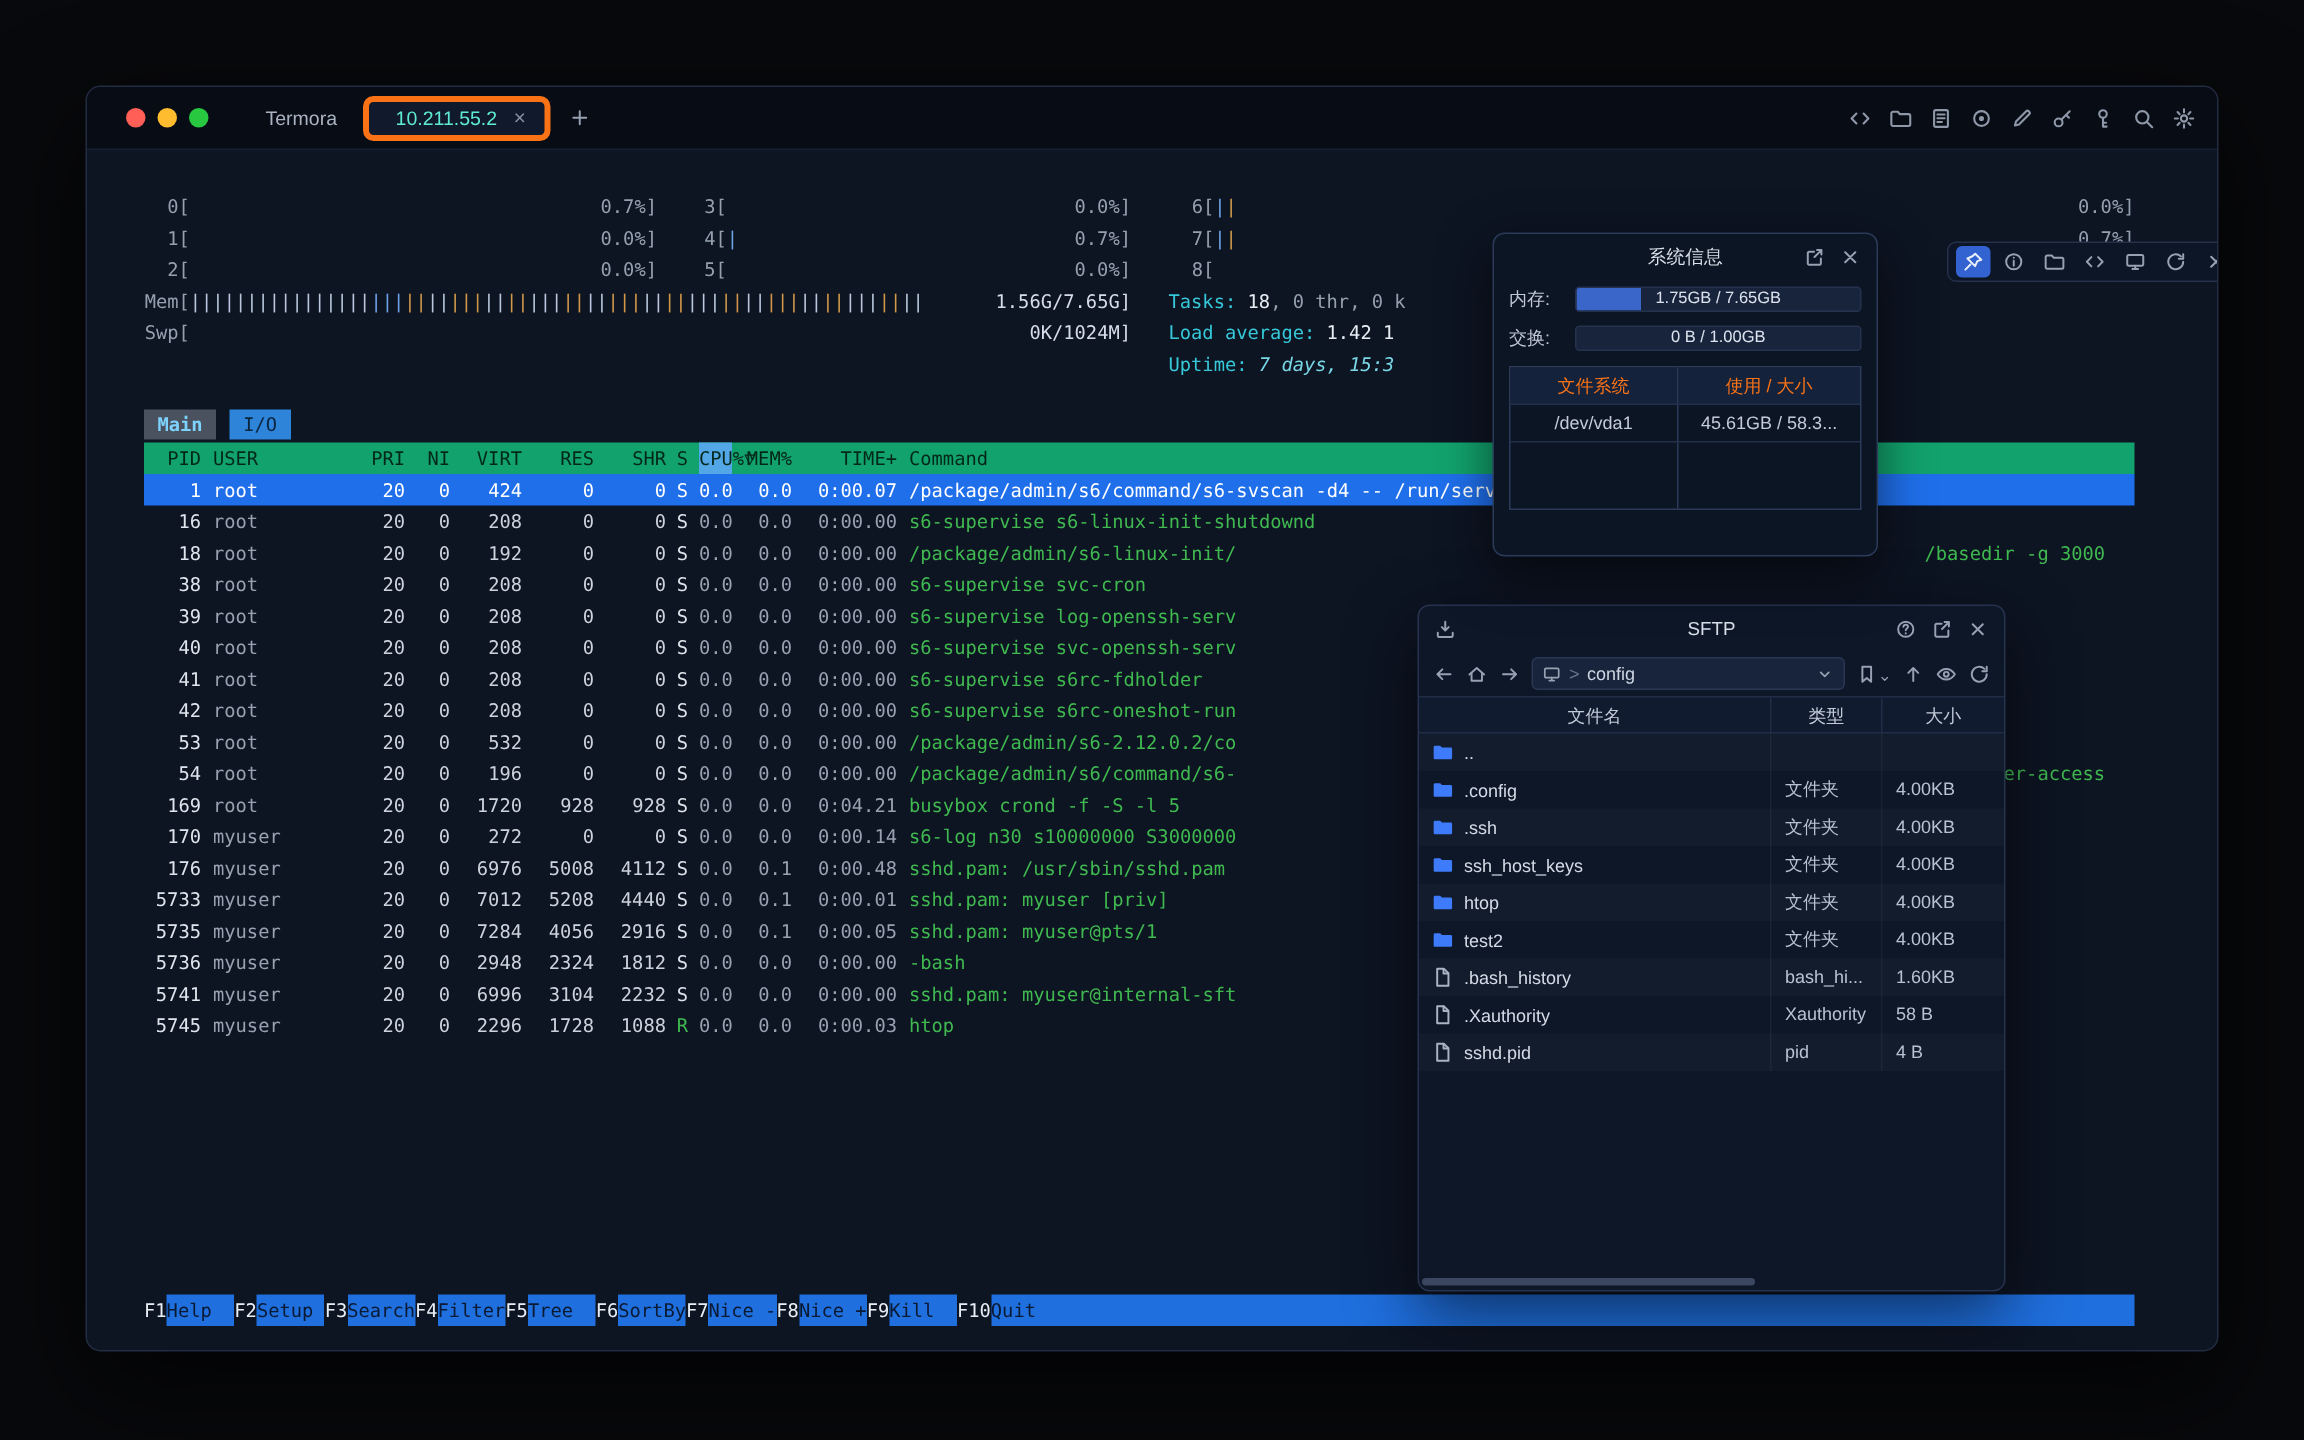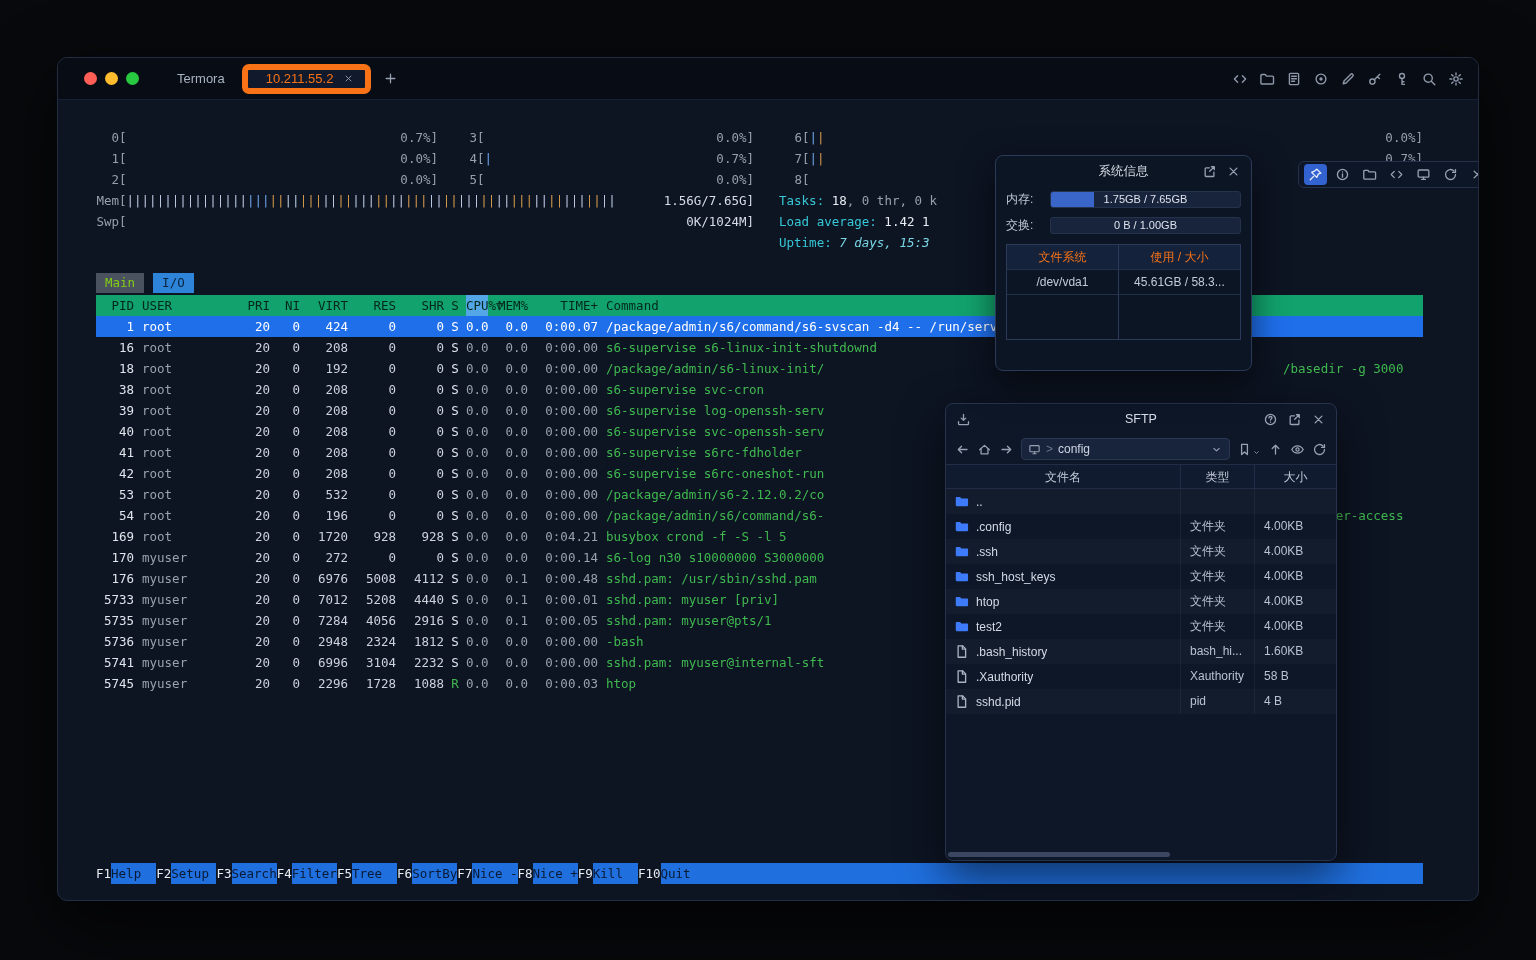--- a/index.html
+++ b/index.html
@@ -12,21 +12,21 @@
 
   
   .titlebar { height:42px; background:#070c15; border-bottom:1px solid #162033;
               display:flex; align-items:center; padding-right:14px; }
   .lights { display:flex; gap:8px; padding:0 20px 0 26px; }
   .light { width:13px; height:13px; border-radius:50%; }
   .light.red{background:#ff5f57}.light.yellow{background:#febc2e}.light.green{background:#28c840}
   .tab { display:flex; align-items:center; gap:7px; height:30px; padding:0 11px;
          color:#aab3c1; font-size:13px; border-radius:7px; margin-right:6px; }
   .tab .ticon { display:flex; color:#8796ad; }
-  .tab.active { background:#101a2c; border:6px solid #f97316; color:#f97316; }
+  .tab.active { background:#101a2c; border:4px solid #f97316; color:#5eead4; }
   .tclose { display:flex; color:#8b95a7; margin-left:3px; }
   .tclose svg{ width:11px; height:11px; }
   .newtab { color:#9aa4b4; display:flex; margin-left:6px; }
   .tb-icons { margin-left:auto; display:flex; gap:11px; align-items:center; }
   .tbi { display:flex; color:#8e98a8; }
   .tbi svg { width:16px; height:16px; }
   .pic { display:flex; align-items:center; color:#97a1b2; }
   .pic svg { width:15px; height:15px; }
   .sm svg { width:13px; height:13px; }
   .tiny svg { width:9px; height:9px; }
@@ -41,21 +41,21 @@
   .mbrk { color:#95a0ae; }
   .mbody { position:relative; overflow:hidden; white-space:pre; }
   .mval { position:absolute; right:0; top:0; color:#95a0ae; }
   .mval.bright { color:#d6dde8; }
   .stat { position:absolute; left:683px; top:0; white-space:pre; }
   .stat .sl { color:#36c8d8; }
   .stat .sr { color:#95a0ae; }
 
   .scrtabs { margin-top:20px; height:20px; display:flex; gap:9px; }
   .scrtab { padding:0 9px; height:20px; line-height:20px; }
-  .scrtab.active { background:#49525e; color:#84cc16; }
+  .scrtab.active { background:#49525e; color:#7dd3fc;font-weight:bold; }
   .scrtab.alt { background:#2d84d8; color:#0a2540; }
 
   .phead { display:flex; background:#12a26d; color:#03281b; height:21px; line-height:21px; margin-top:2px; }
   .phead .hl { background:#53a7e6; color:#04263d; }
   .prow { display:flex; height:21px; line-height:21px; position:relative; }
   .prow.selected { background:#1f6feb; }
   .prow.selected span { color:#ffffff !important; }
   .c-pid{width:38px;text-align:right;color:#dfe5ec}
   .c-user{width:96px;padding-left:8px;color:#98a2b0}
   .c-pri{width:40px;text-align:right;color:#ccd3dc}

